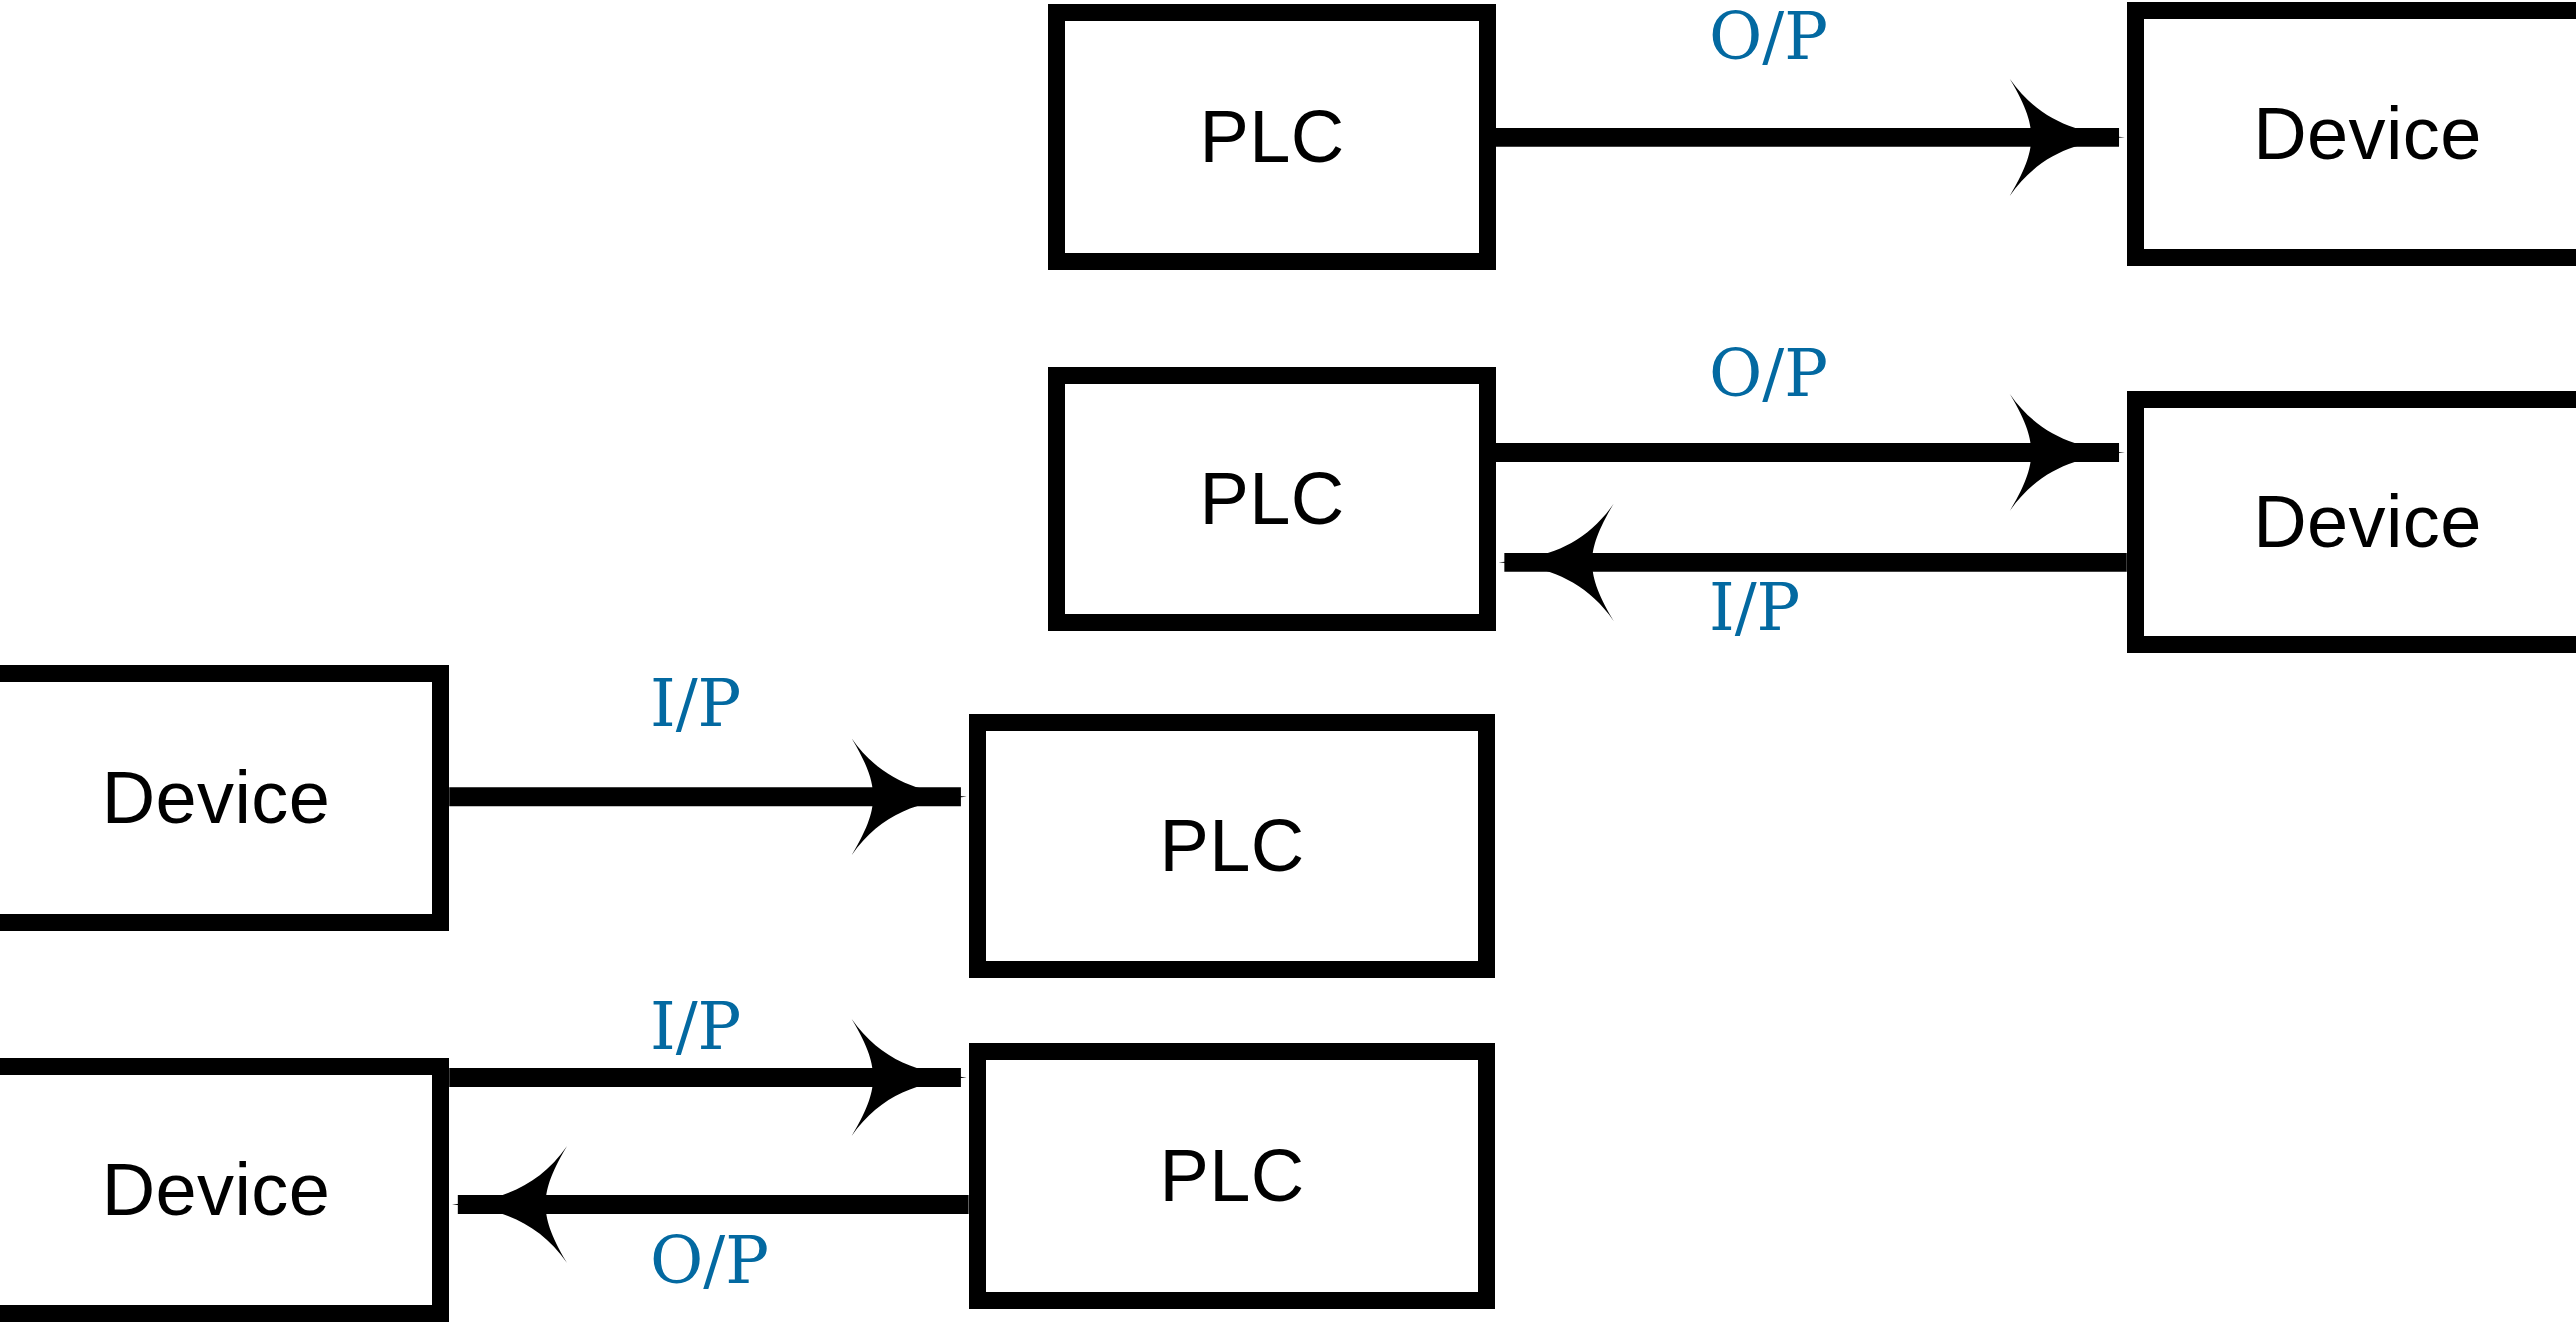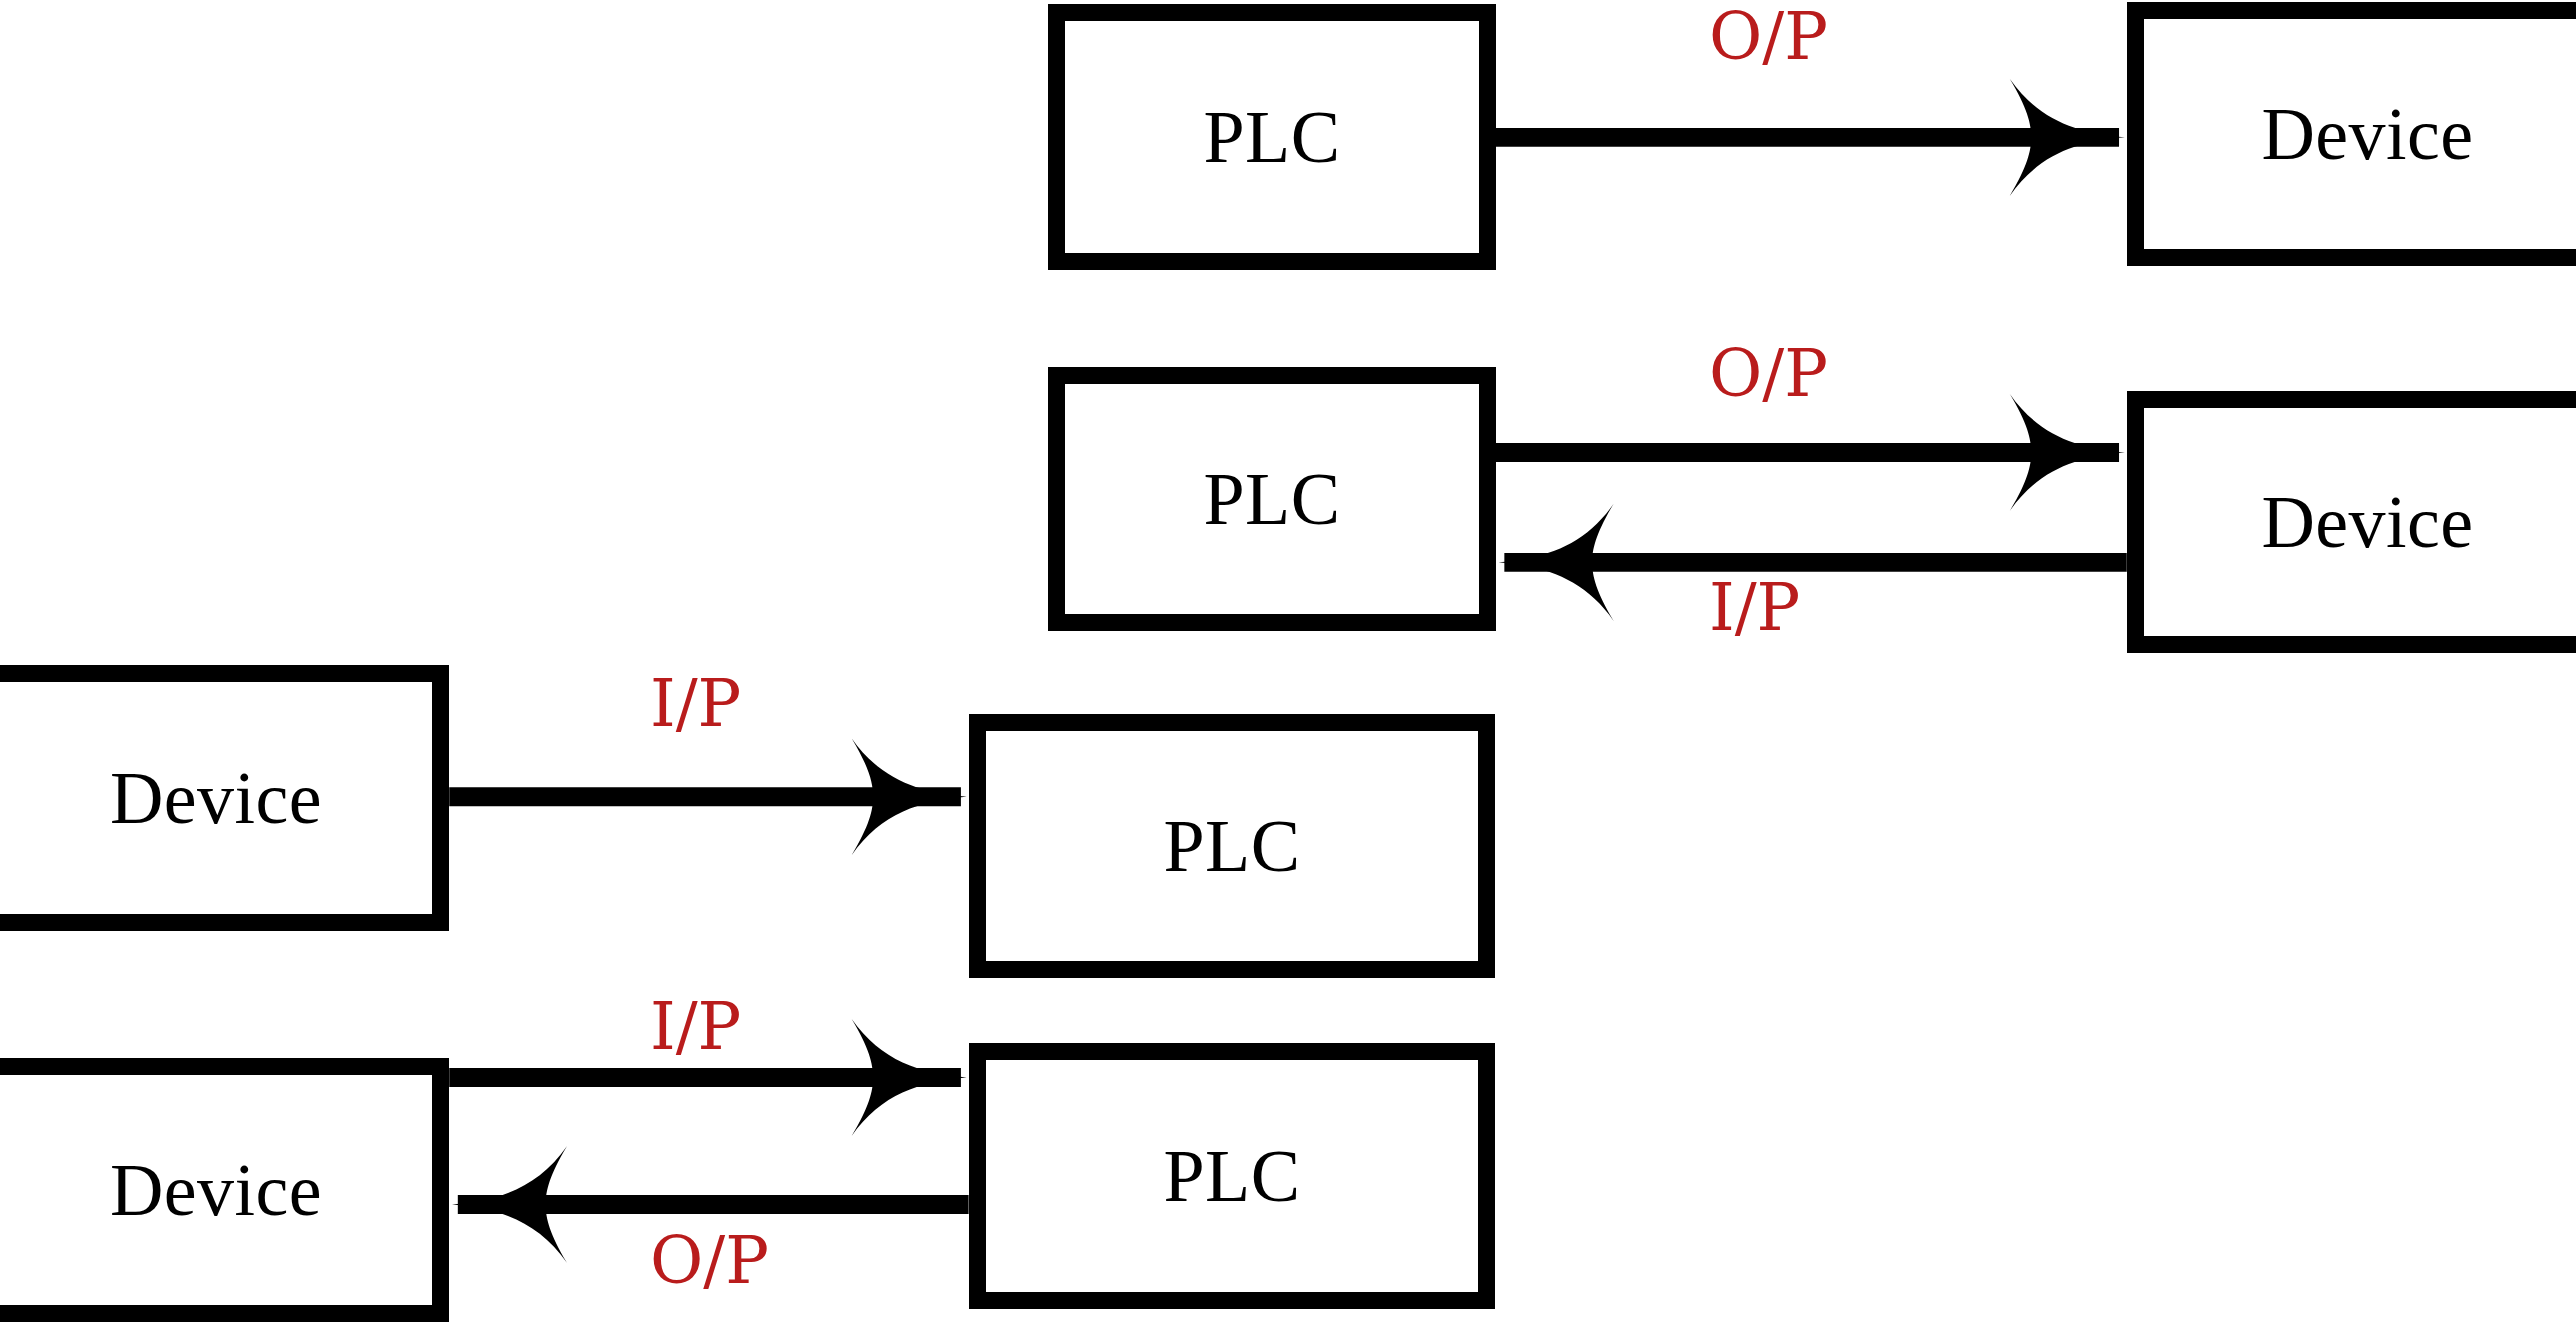--- a/index.html
+++ b/index.html
@@ -18,32 +18,32 @@
   .node {
     position: absolute;
     box-sizing: border-box;
     border: 17px solid #000000;
     background: #ffffff;
     display: flex;
     align-items: center;
     justify-content: center;
   }
   .node-label {
-    font-family: Liberation Serif, serif;
+    font-family: Liberation Sans, sans-serif;
     font-size: 74px;
     color: #000000;
     line-height: 1;
     white-space: nowrap;
     letter-spacing: 0.4px;
   }
   .edge-label {
     position: absolute;
     font-family: "DejaVu Serif", serif;
     font-size: 65px;
-    color: #b91c1c;
+    color: #0369a1;
     line-height: 1;
     white-space: nowrap;
   }
   .edge-svg {
     position: absolute;
     left: 0;
     top: 0;
     width: 2576px;
     height: 1341px;
     pointer-events: none;

